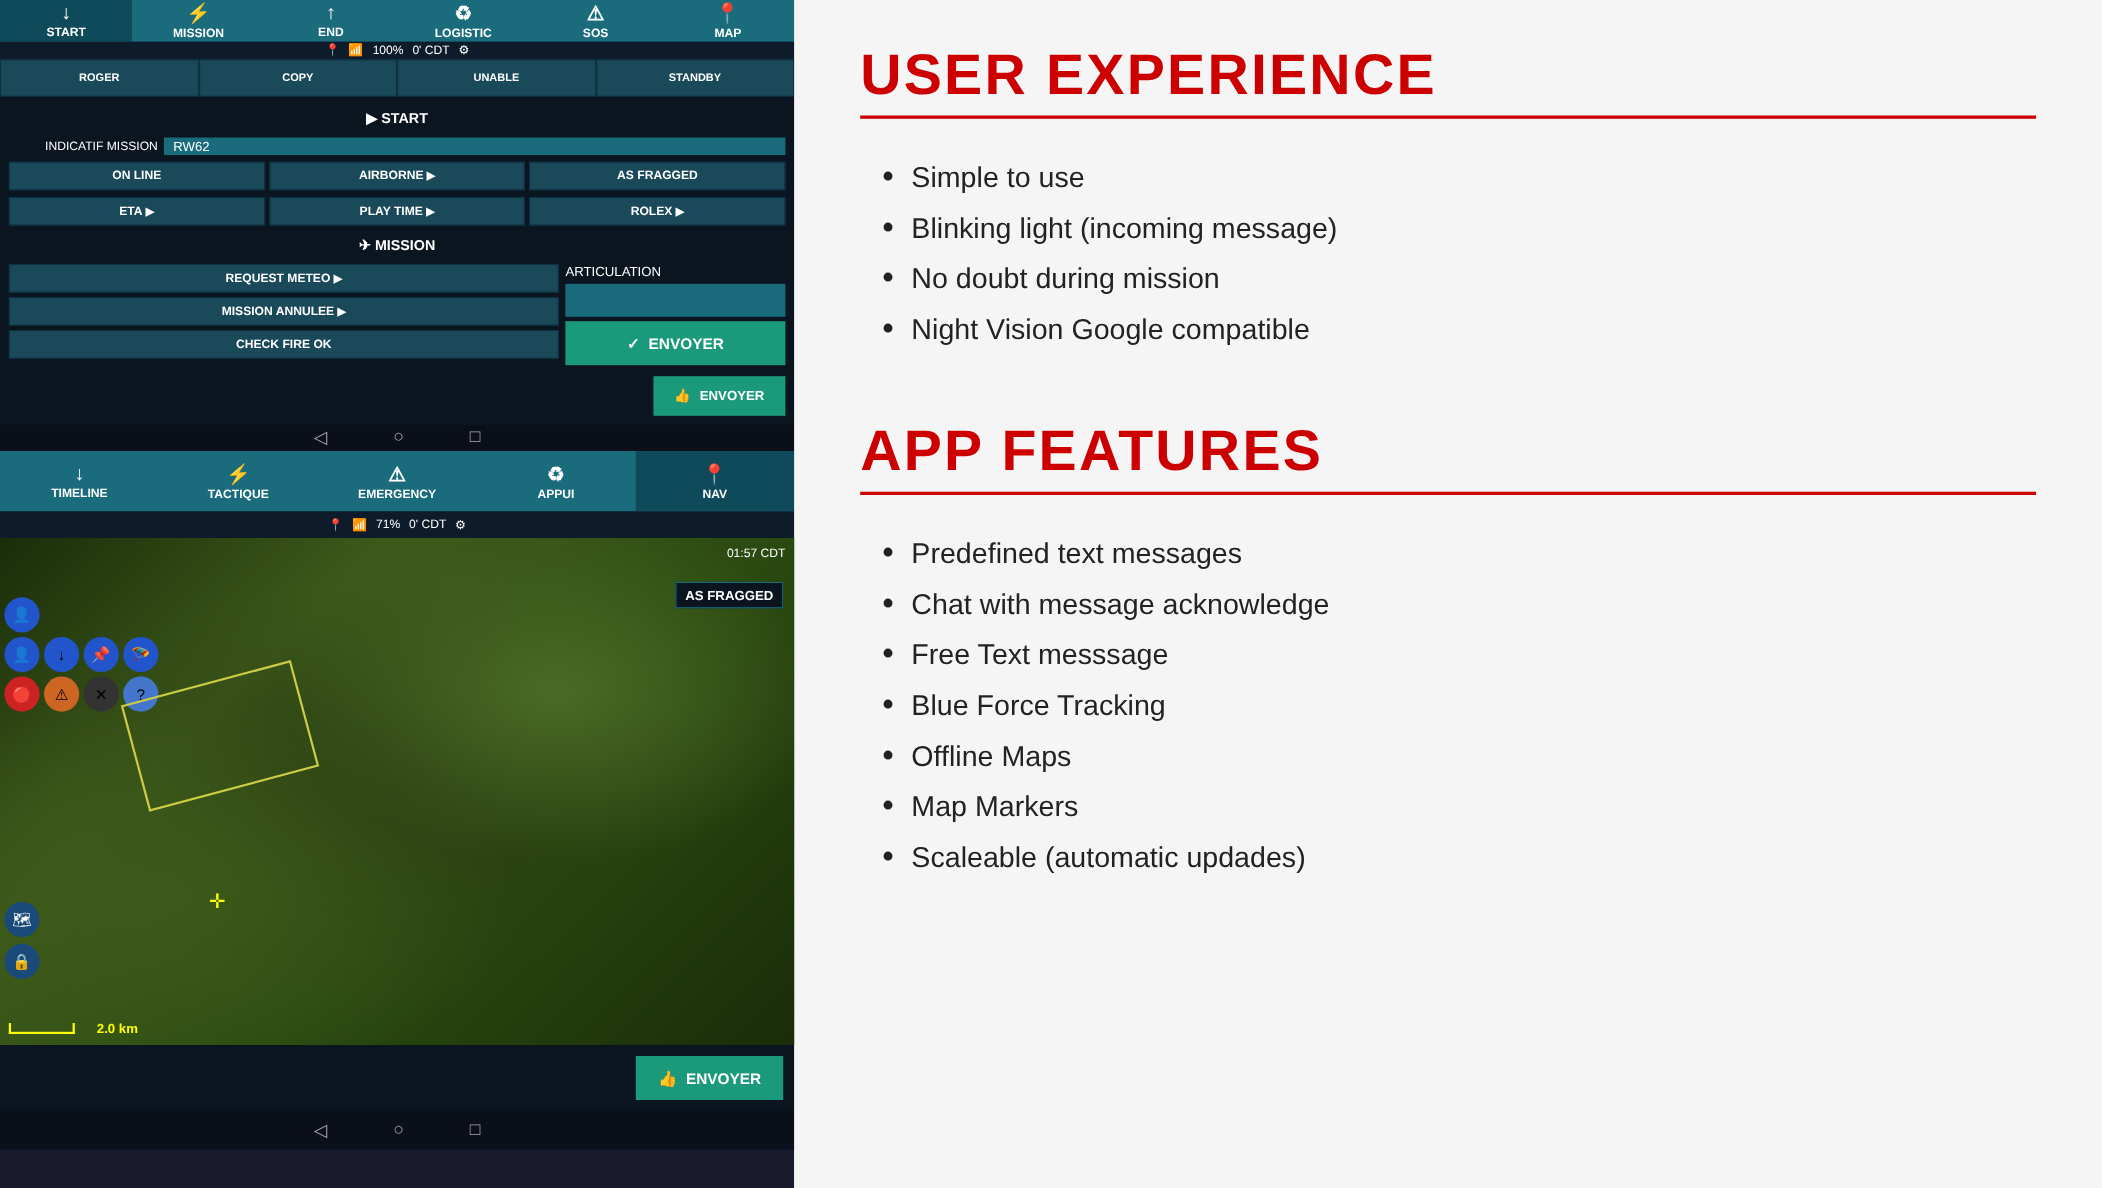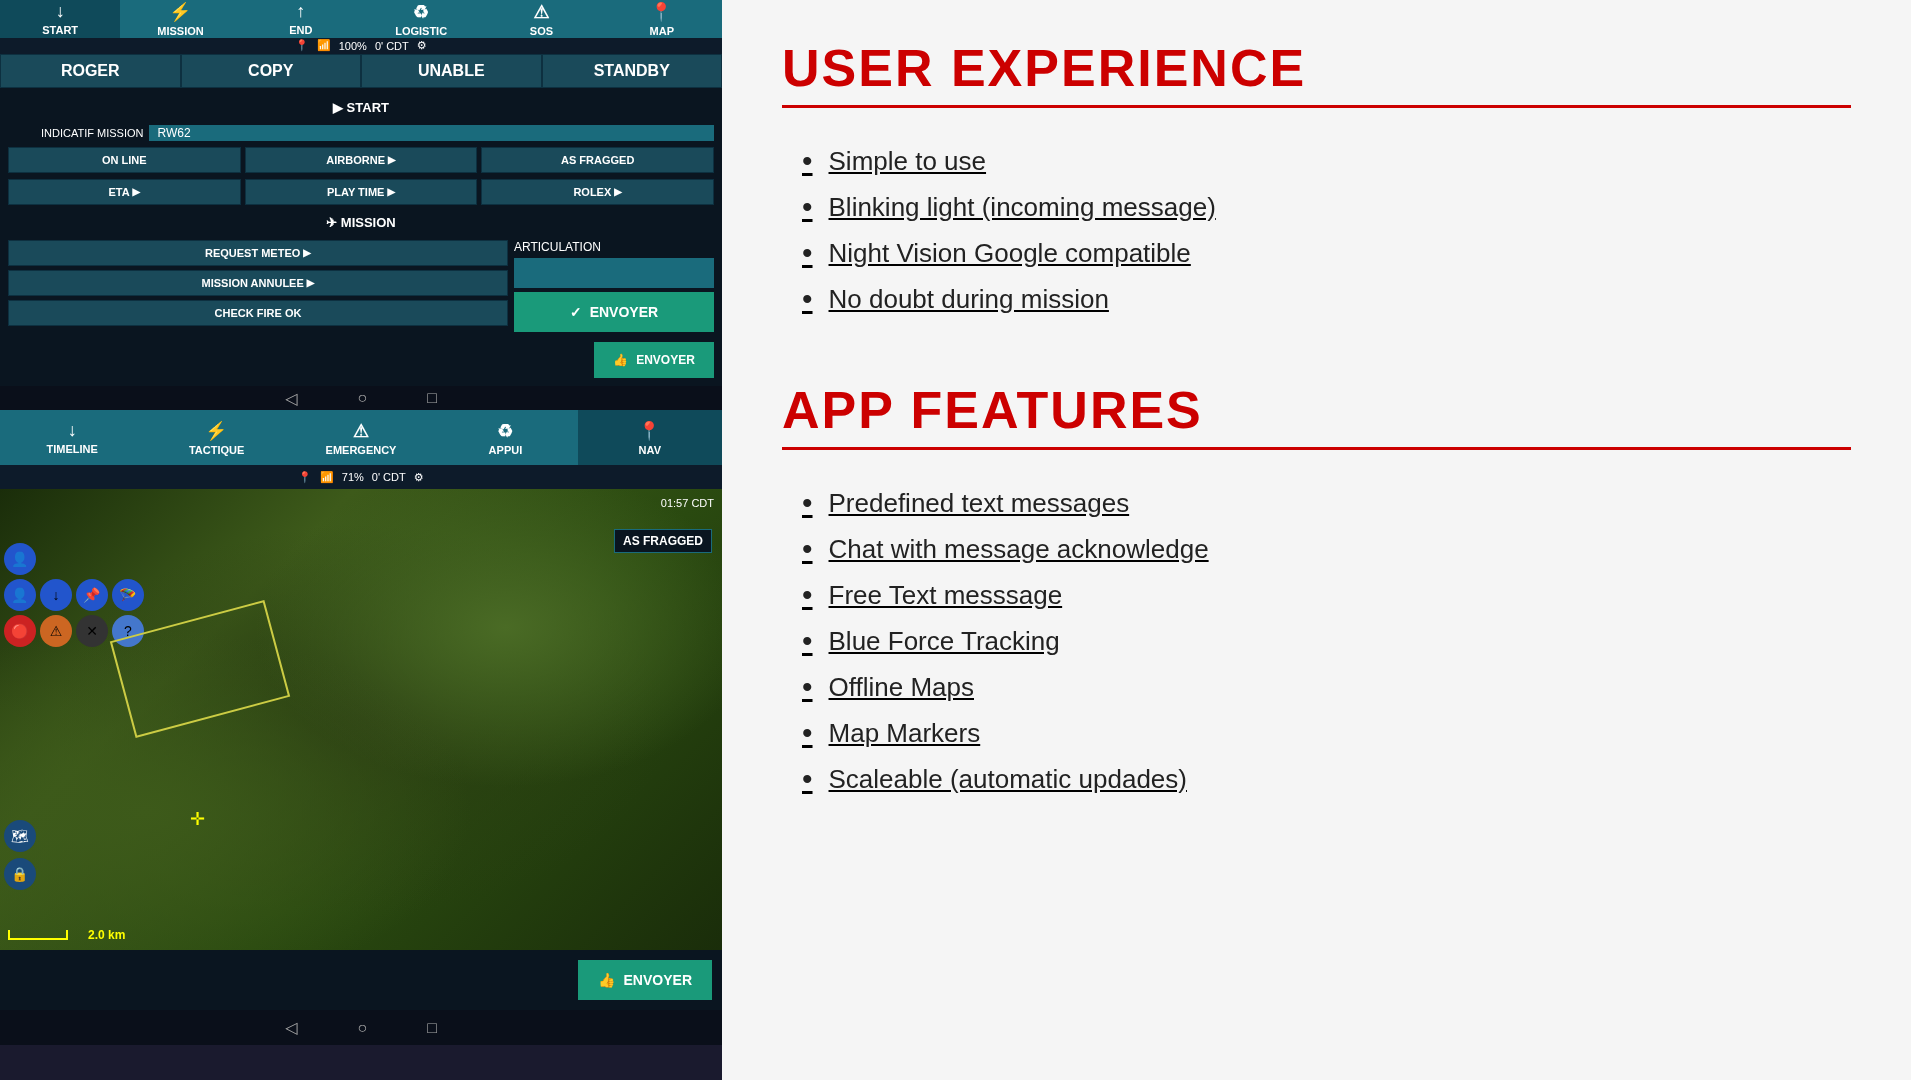--- a/index.html
+++ b/index.html
@@ -73,21 +73,21 @@
     .msg-buttons {
       display: flex;
       background: #0d1b2a;
       height: 50px;
     }
     .msg-btn {
       flex: 1;
       background: #1a4a5a;
       color: white;
       font-weight: bold;
-      font-size: 16px;
+      font-size: 10px;
       border: 1px solid #0d3040;
       display: flex;
       align-items: center;
       justify-content: center;
       cursor: pointer;
     }
 
     
     .app-content {
       flex: 1;
@@ -375,21 +375,20 @@
       height: 3px;
       background: #cc0000;
       margin-bottom: 30px;
       margin-top: 8px;
     }
 
     .bullet-list {
       list-style: none;
       padding: 0;
       margin-bottom: 40px;
-      text-decoration: underline;
     }
     .bullet-list li {
       font-size: 26px;
       color: #222;
       padding: 6px 0;
       display: flex;
       align-items: center;
       gap: 16px;
       font-family: Arial, sans-serif;
     }
@@ -649,24 +648,24 @@
     <h1 class="section-title">USER EXPERIENCE</h1>
     <div class="title-underline"></div>
     <ul class="bullet-list">
       <li>
           <span>Simple to use</span>
         </li>
       <li>
           <span>Blinking light (incoming message)</span>
         </li>
       <li>
+          <span>No doubt during mission</span>
+        </li>
+      <li>
           <span>Night Vision Google compatible</span>
-        </li>
-      <li>
-          <span>No doubt during mission</span>
         </li>
     </ul>
   </div>
 
   <div class="right-section">
     <h1 class="section-title">APP FEATURES</h1>
     <div class="title-underline"></div>
     <ul class="bullet-list">
       <li>
           <span>Predefined text messages</span>

